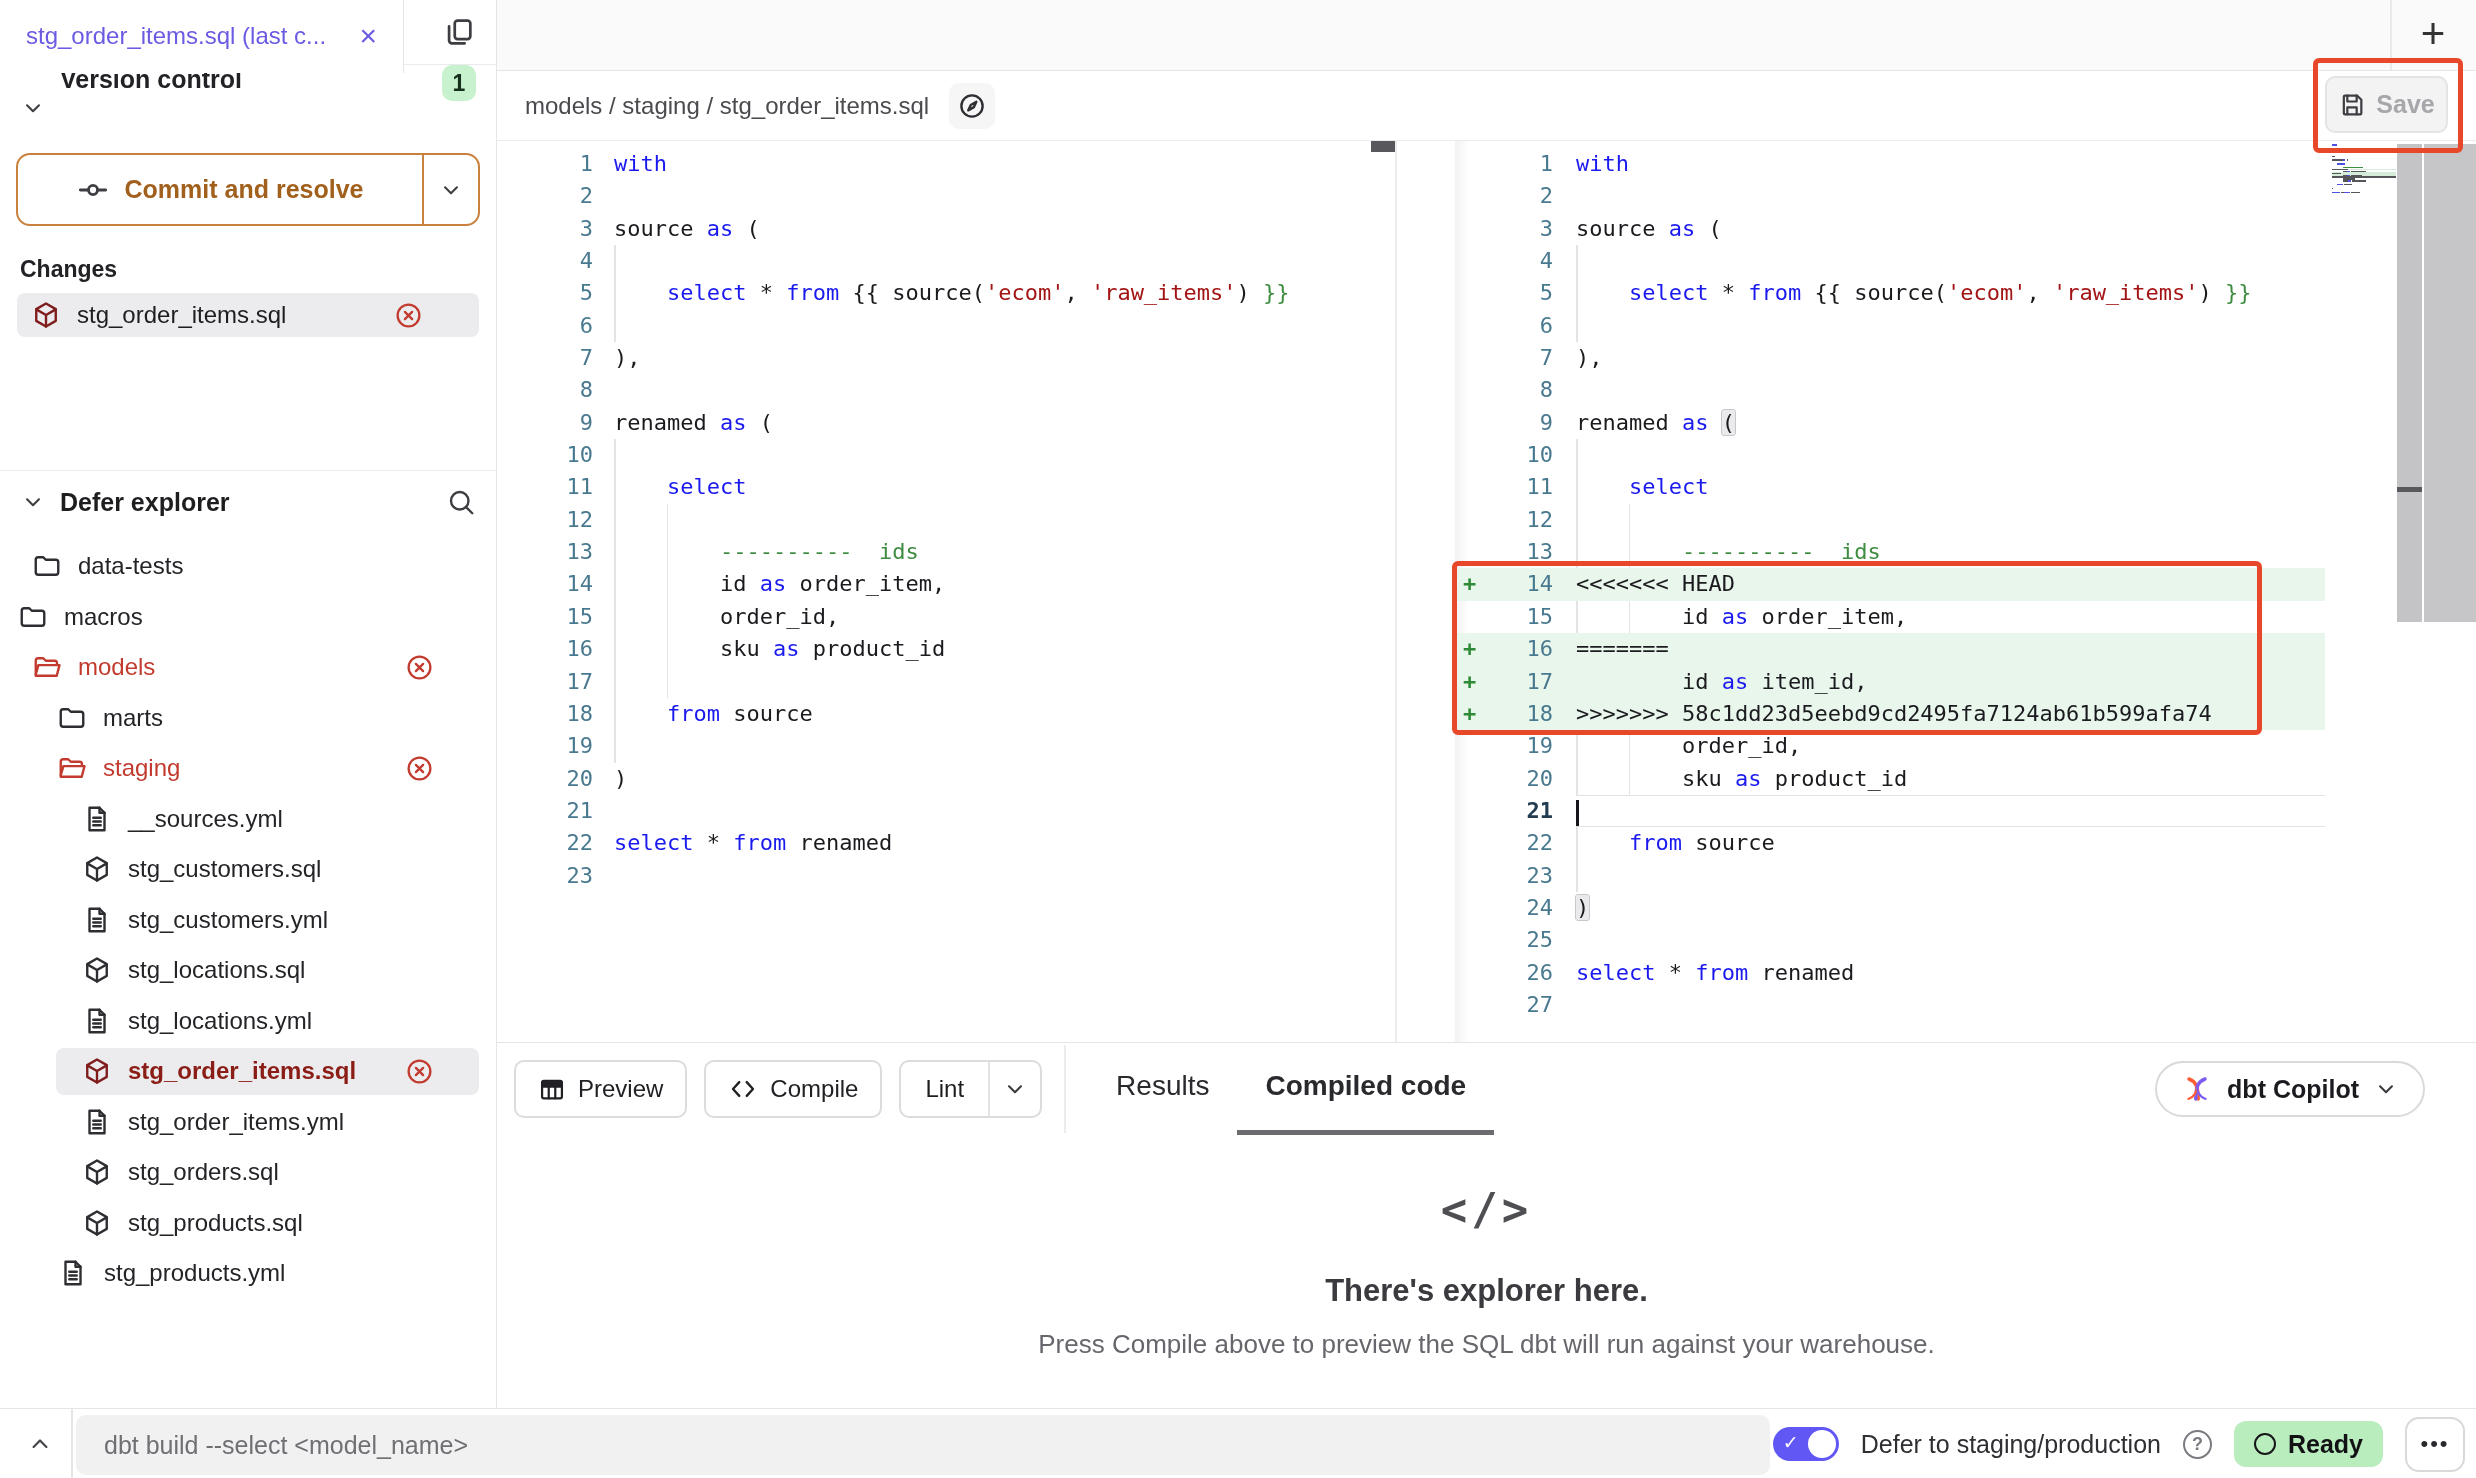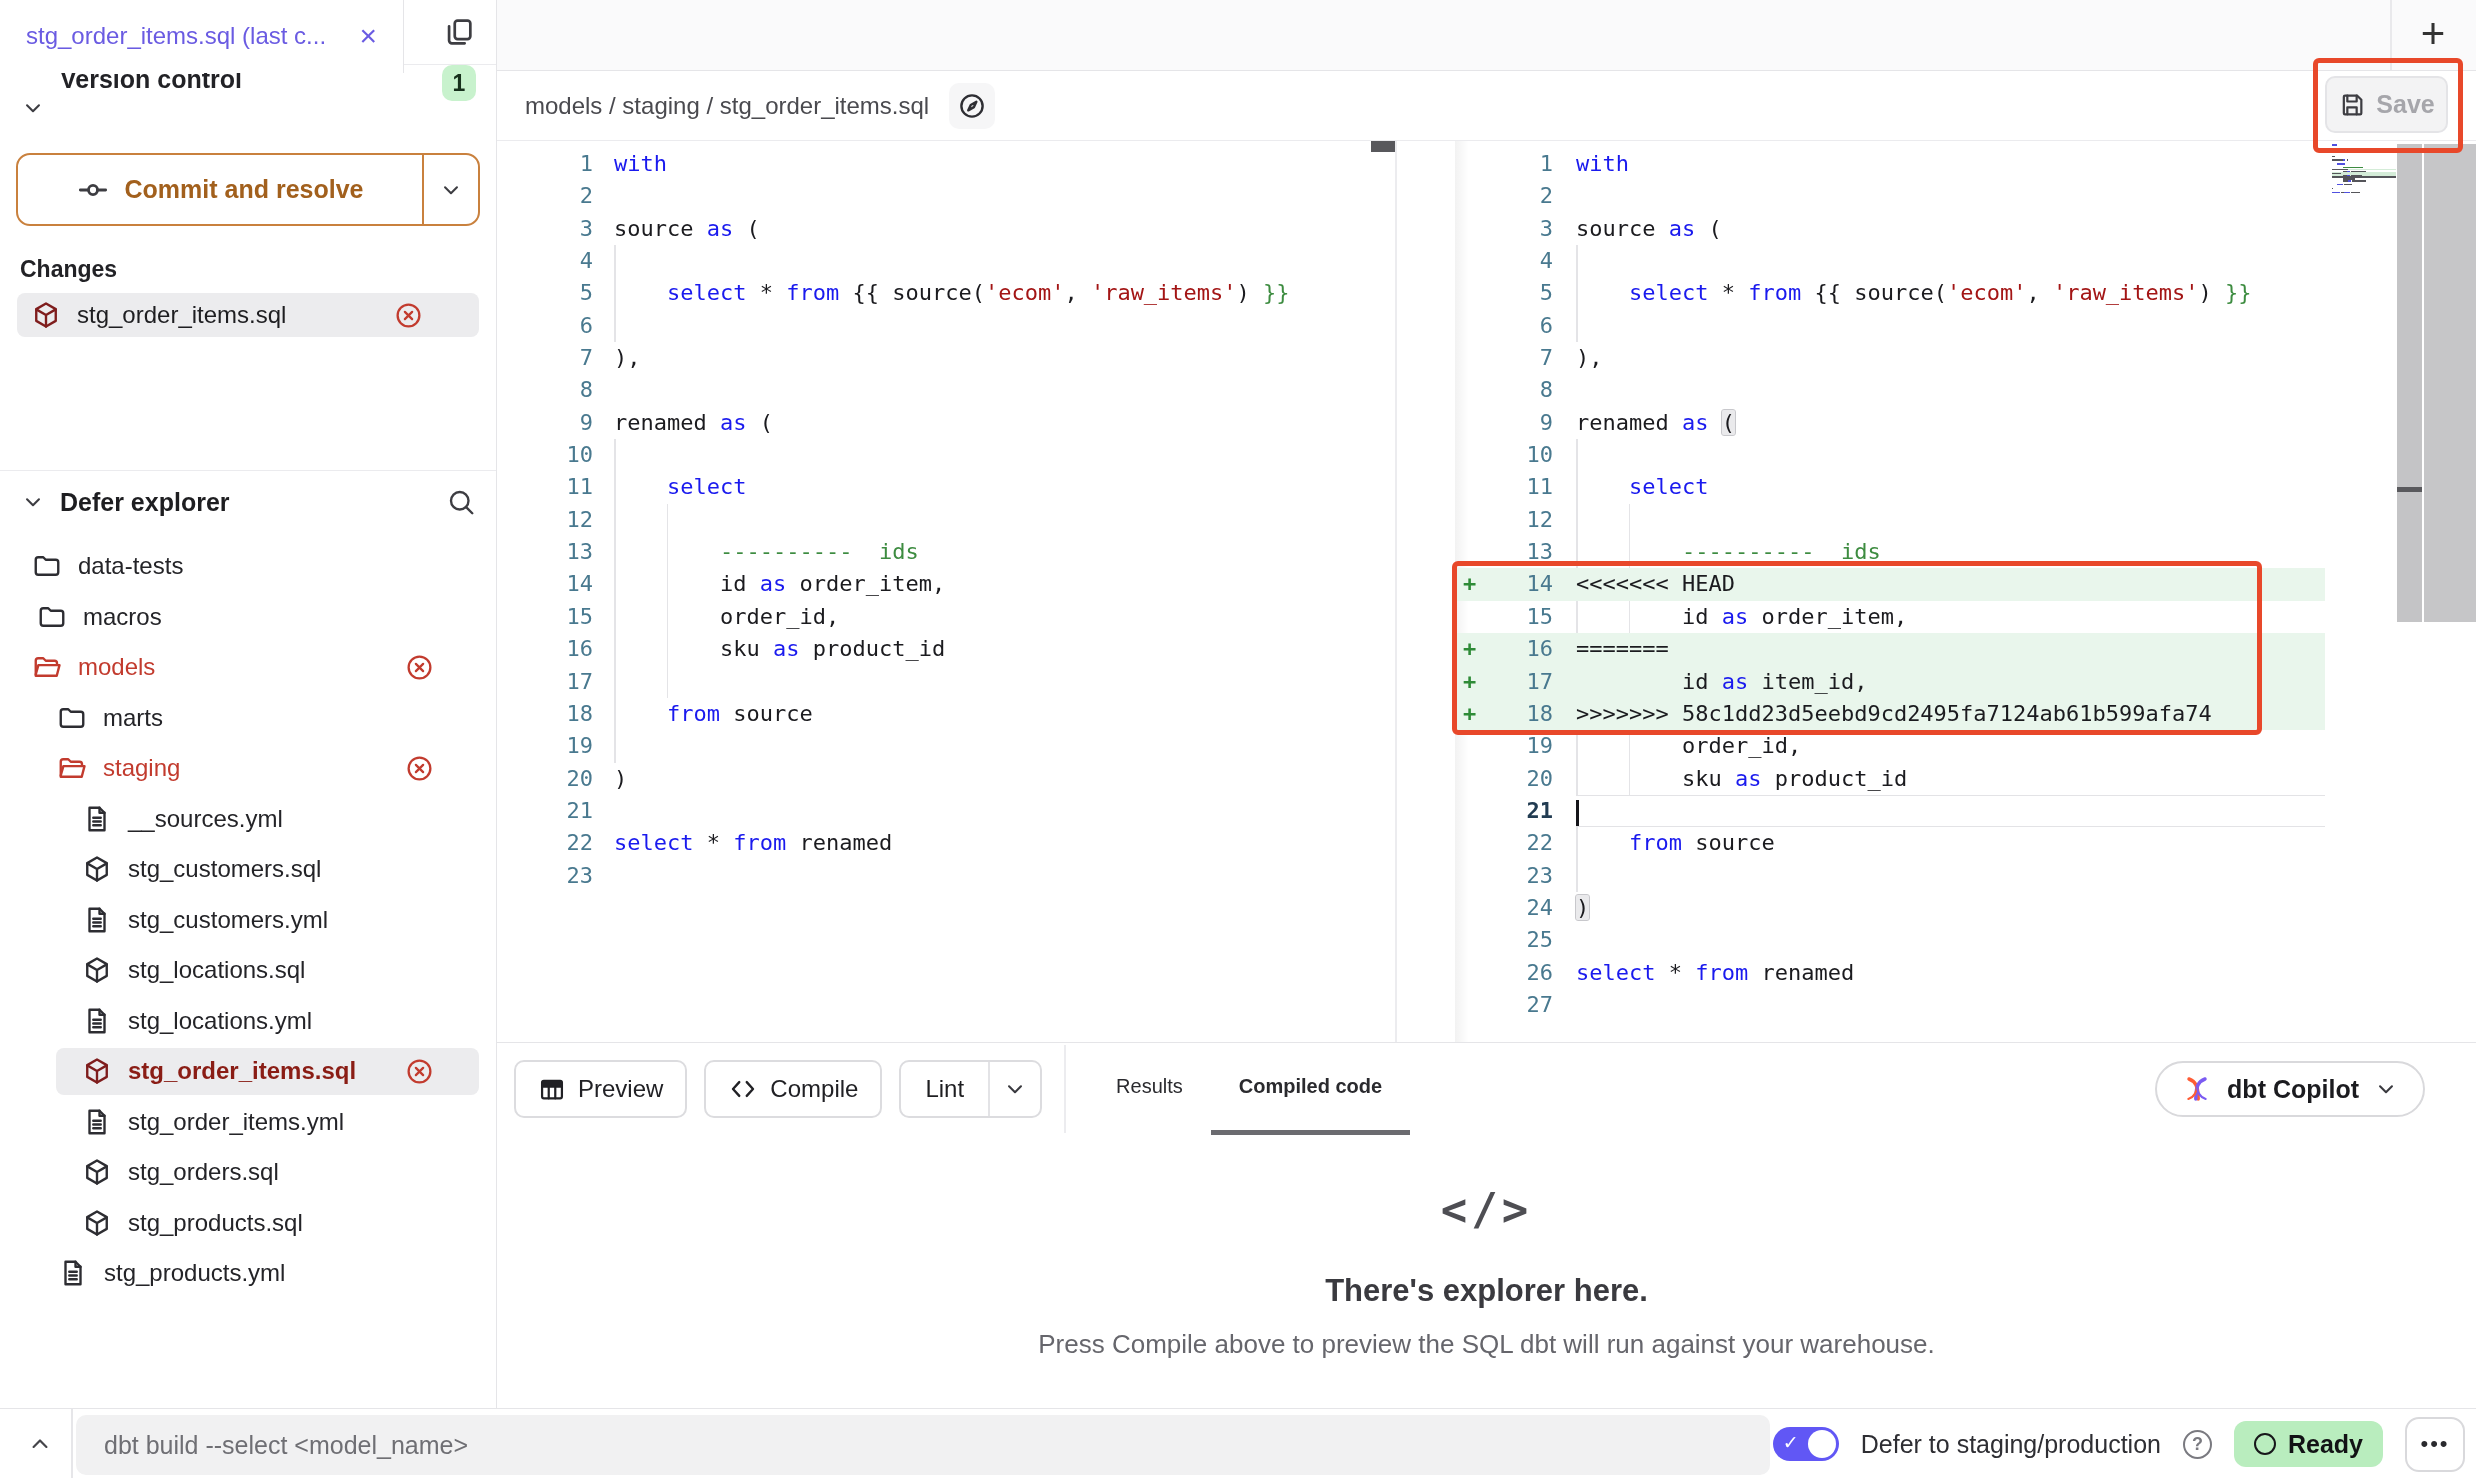--- a/index.html
+++ b/index.html
@@ -105,21 +105,21 @@
   .sbar-dark{position:absolute;left:1900px;top:346px;width:25px;height:5px;background:#59595d}
 
   
   .toolbar{position:absolute;left:497px;top:1042px;right:0;height:93px;border-top:1.5px solid var(--border);background:#fff;display:flex;align-items:center}
   .tbtn{height:58px;border:2px solid #dcdcdf;border-radius:10px;display:flex;align-items:center;gap:12px;padding:0 22px;font-size:24px;color:#212125;background:#fff;margin-left:17px}
   .tbtn .bicon{color:#212125}
   .lint-split{margin-left:17px;height:58px;border:2px solid #dcdcdf;border-radius:10px;display:flex;align-items:stretch;overflow:hidden;background:#fff}
   .lint-main{display:flex;align-items:center;padding:0 24px;font-size:24px}
   .lint-dd{width:52px;border-left:2px solid #e3e3e6;display:flex;align-items:center;justify-content:center;color:#3a3a3f}
   .tb-vertsep{width:2px;height:88px;background:#ececef;margin:0 22px}
-  .rtab{height:93px;display:flex;align-items:center;padding:0 28px;font-size:20px;color:#2a2a2e;border-bottom:6px solid transparent}
+  .rtab{height:93px;display:flex;align-items:center;padding:0 28px;font-size:28px;color:#2a2a2e;border-bottom:6px solid transparent}
   .rtab.active{border-bottom-color:#6b6b70;font-weight:700}
   .copilot{margin-left:auto;margin-right:51px;height:56px;border:2px solid #d9d9dc;border-radius:28px;display:flex;align-items:center;gap:14px;padding:0 24px;font-size:25px;font-weight:700;color:#1b1b1f;background:#fff}
   .results{position:absolute;left:497px;top:1135px;right:0;height:273px;background:#fff;display:flex;flex-direction:column;align-items:center;justify-content:center}
   .empty-icon{font-family:"DejaVu Sans Mono",monospace;font-size:44px;font-weight:600;color:#4e4e53;letter-spacing:4px}
   .empty-title{margin-top:38px;font-size:31px;font-weight:700;color:#3a3a3f}
   .empty-sub{margin-top:20px;font-size:26px;color:#66666c}
 </style>
 </head>
 <body>
 
@@ -209,21 +209,21 @@
       </div>
       <div class="tree" id="tree">
           <div class="fitem" style="padding-left: 32px;">
             <span class="ficon">
               <svg width="30" height="30" viewBox="0 0 24 24" fill="none" stroke="currentColor" stroke-width="1.9" stroke-linecap="round" stroke-linejoin="round">
                 <path d="M3 7c0-1.1.9-2 2-2h4l2 2h8c1.1 0 2 .9 2 2v8c0 1.1-.9 2-2 2H5c-1.1 0-2-.9-2-2V7z"></path>
               </svg>
             </span>
             <span class="flabel">data-tests</span>
           </div>
-          <div class="fitem" style="padding-left: 18px; margin-left: 19px;">
+          <div class="fitem" style="padding-left: 18px;">
             <span class="ficon">
               <svg width="30" height="30" viewBox="0 0 24 24" fill="none" stroke="currentColor" stroke-width="1.9" stroke-linecap="round" stroke-linejoin="round">
                 <path d="M3 7c0-1.1.9-2 2-2h4l2 2h8c1.1 0 2 .9 2 2v8c0 1.1-.9 2-2 2H5c-1.1 0-2-.9-2-2V7z"></path>
               </svg>
             </span>
             <span class="flabel">macros</span>
           </div>
           <div class="fitem red" style="padding-left: 32px;">
             <span class="ficon">
               <svg width="30" height="30" viewBox="0 0 24 24" fill="none" stroke="currentColor" stroke-width="1.9" stroke-linecap="round" stroke-linejoin="round">

